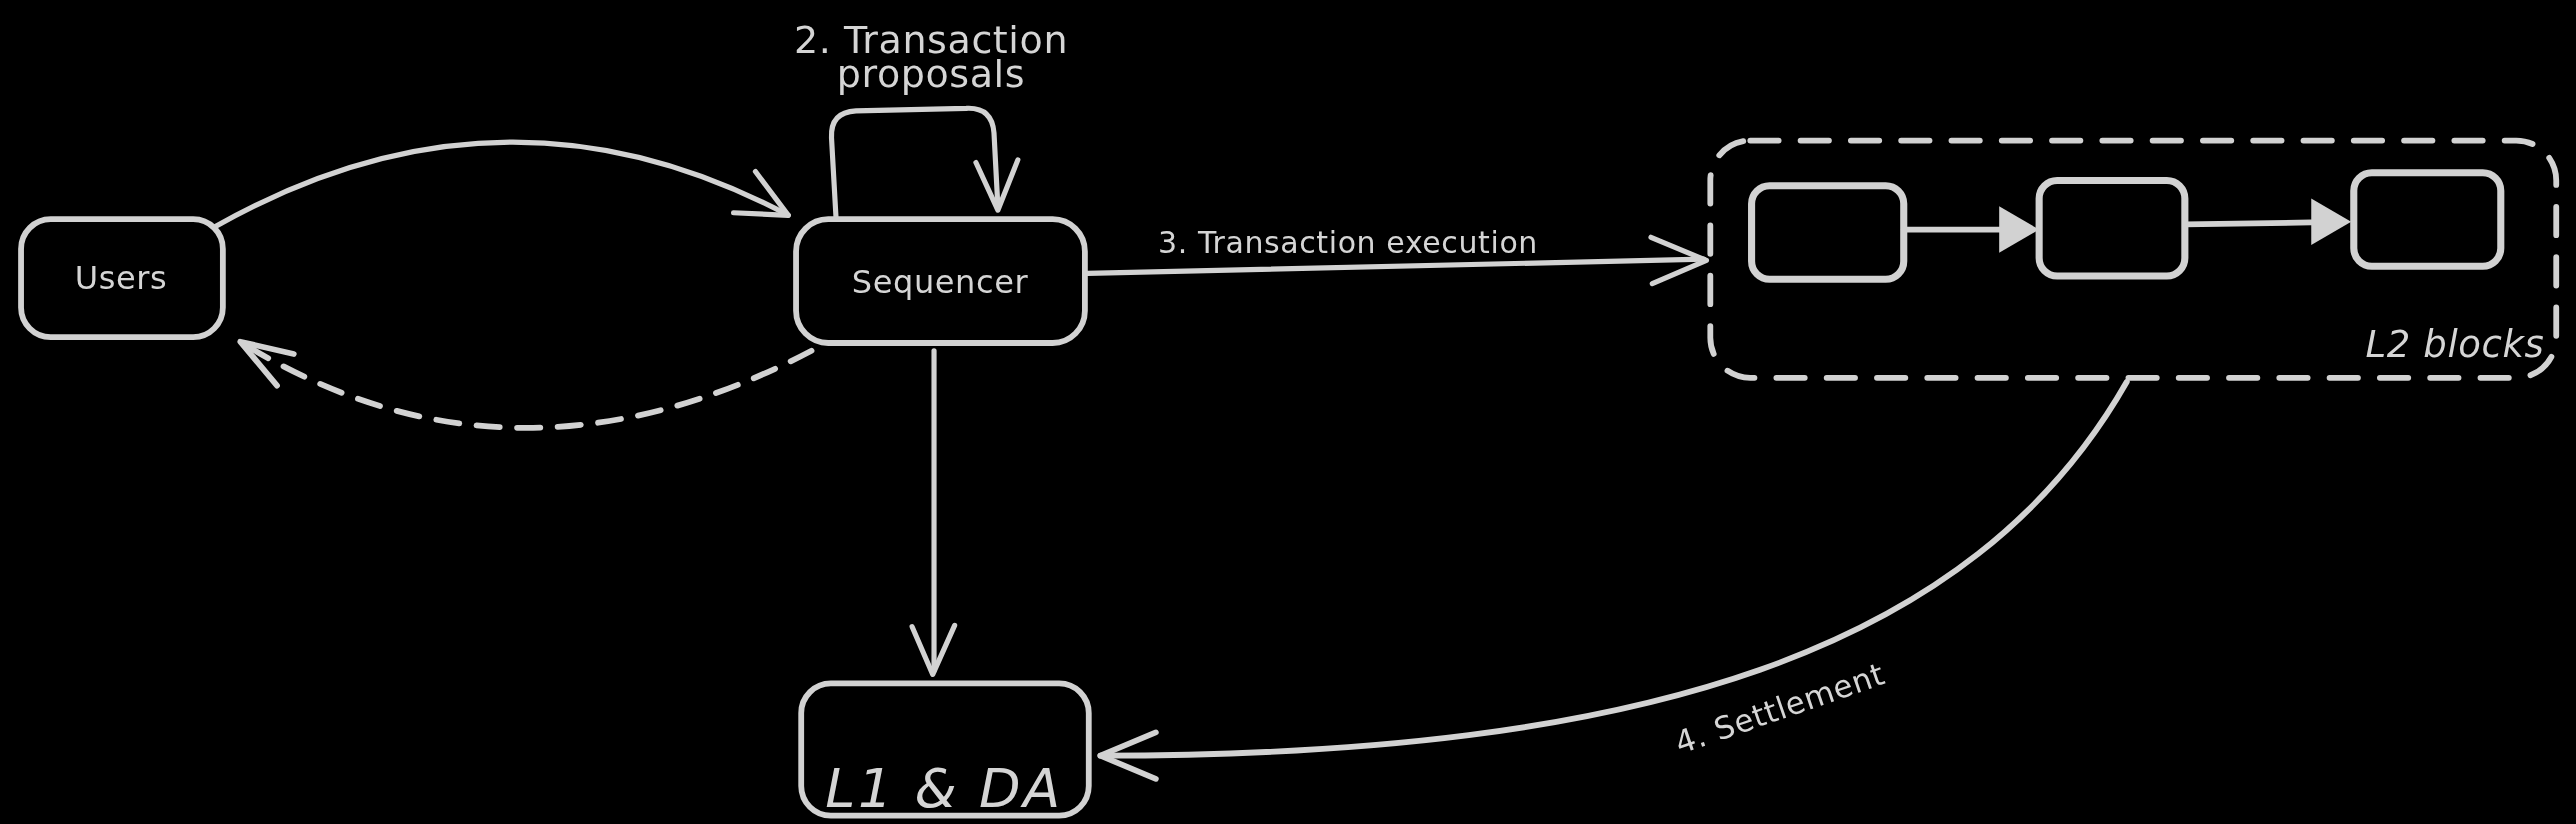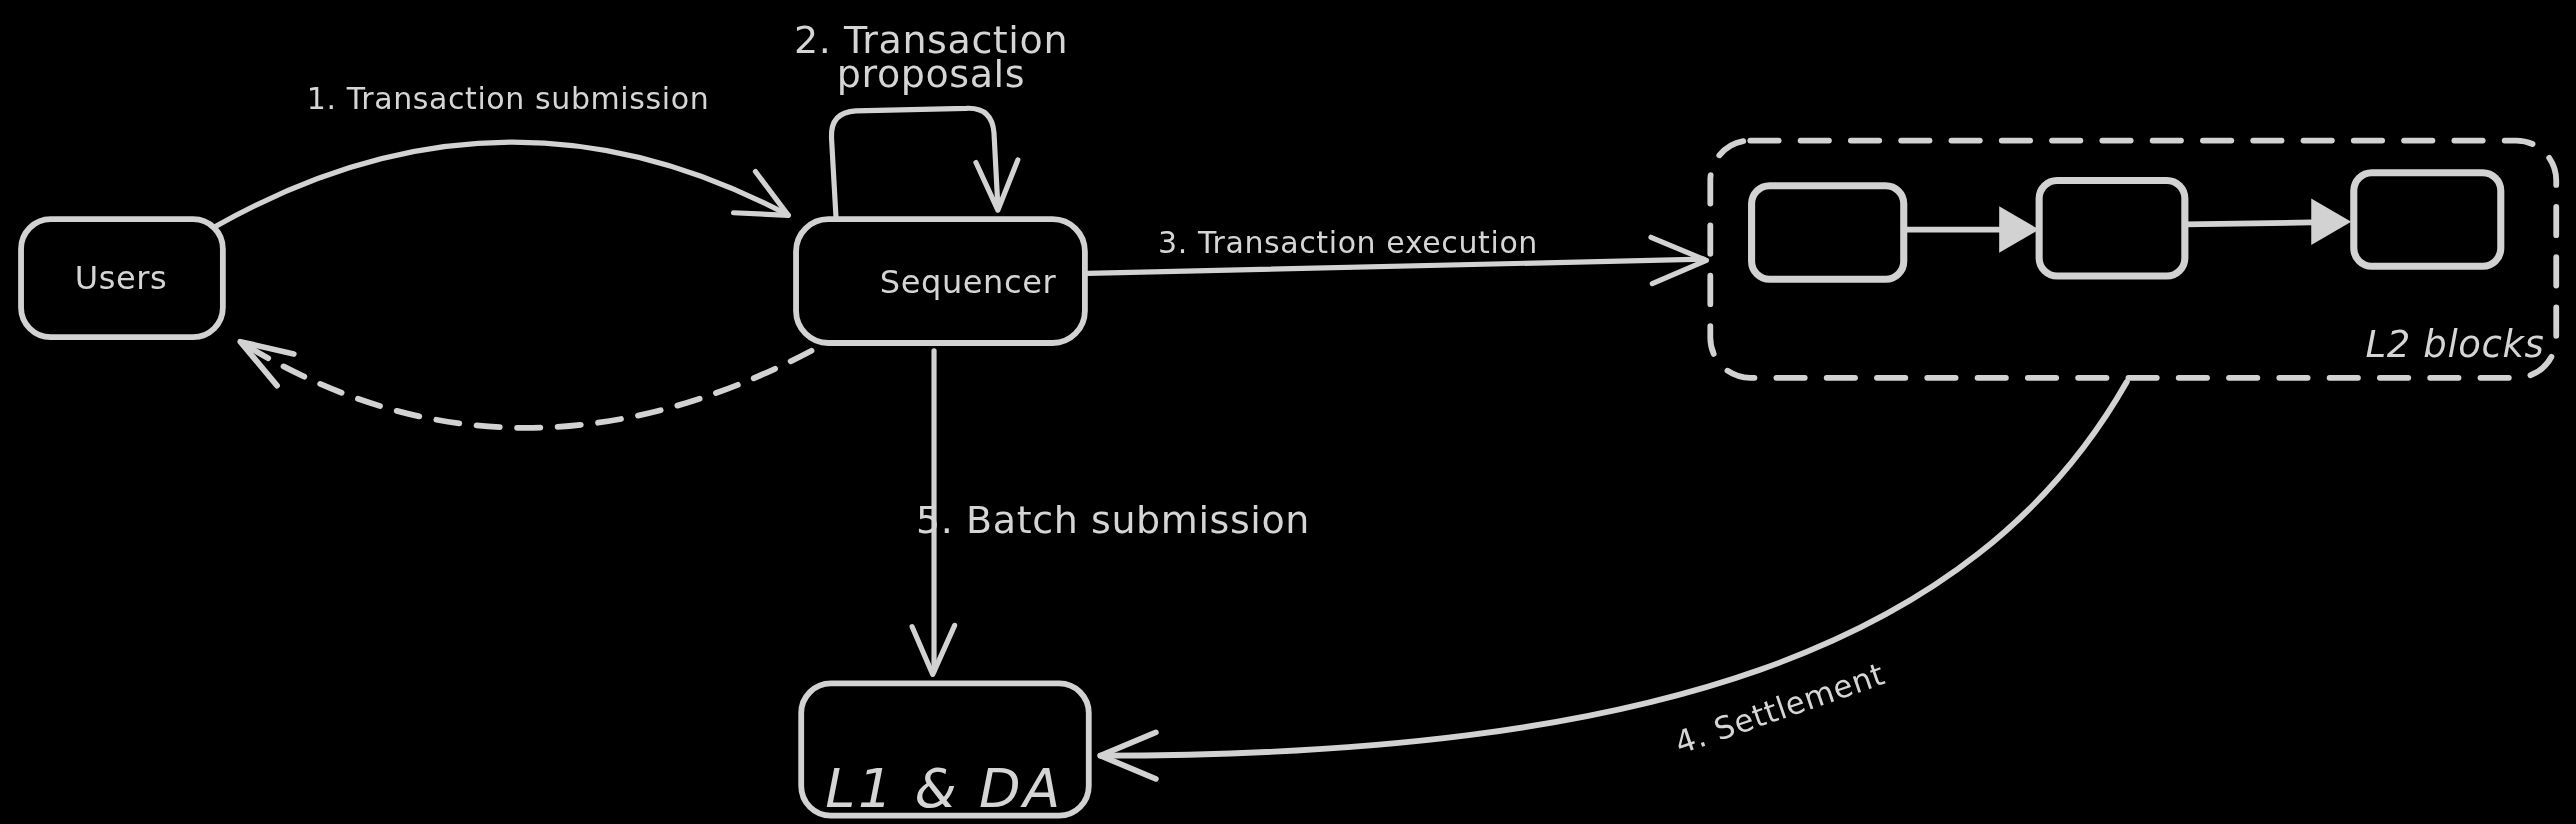--- a/index.html
+++ b/index.html
@@ -105,36 +105,34 @@
     </g>
 
     <g>
       <path class="shape" d="M 3298,592 C 3060,1010 2550,1172 1706,1172" stroke-width="9"></path>
       <path class="shape" d="M 1792,1136 L 1706,1172 L 1792,1208" stroke-width="9"></path>
     </g>
   </svg>
 
   <div class="label node-label" style="left:121px; top:278px;">Users</div>
 
-  <div class="label node-label" style="left:968px; top:282px;text-align:center;">Sequencer</div>
+  <div class="label node-label" style="left:940px; top:282px;text-align:center;">Sequencer</div>
 
   <div class="label l1da-label" style="left:944px; top:749px;">L1 &amp; DA</div>
 
   <div class="label l2blocks-label" style="left:2455px; top:337px;">L2 blocks</div>
 
-  <div class="label edge-label" style="left:508px; top:99px;">1. Transaction submission</div>
 
   <div class="label edge-label-2line" style="left:931px; top:57px;">
     <div>2. Transaction</div>
     <div>proposals</div>
   </div>
 
   <div class="label edge-label" style="left:1348px; top:243px;">3. Transaction execution</div>
 
 
   <div class="label edge-label-2line" style="left:1113px; top:520px;">
-    <div>5. Batch submission</div>
   </div>
 
   <div class="label settlement-label" style="left:1780px; top:709px;">4. Settlement</div>
 
 </div>
 
 
 </body></html>

